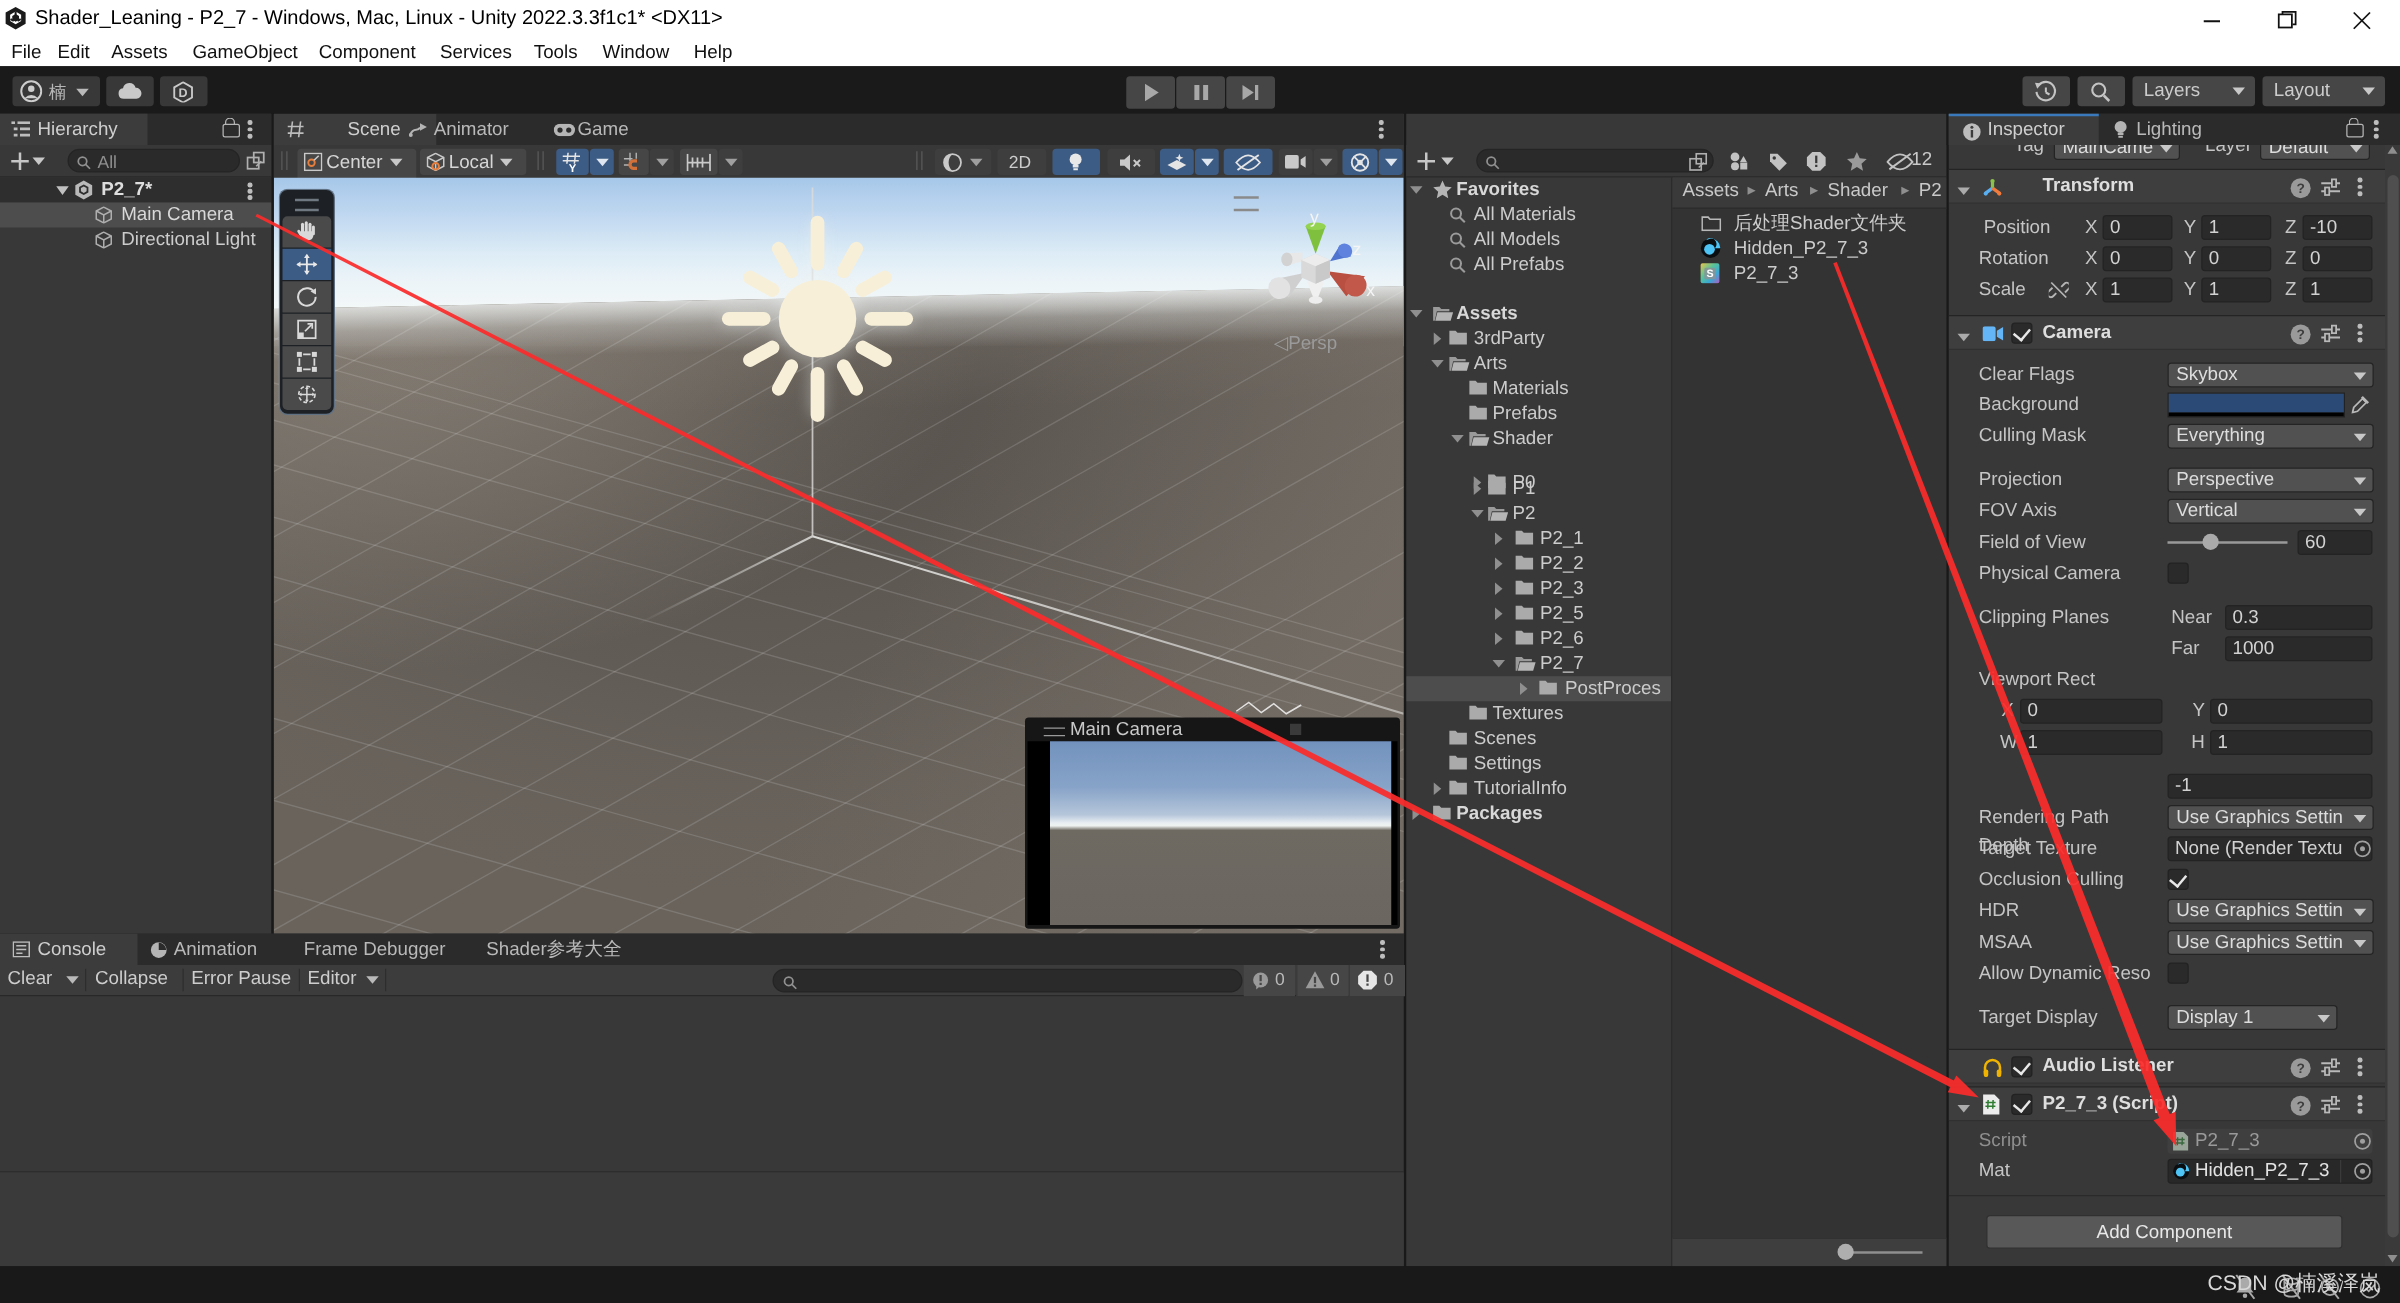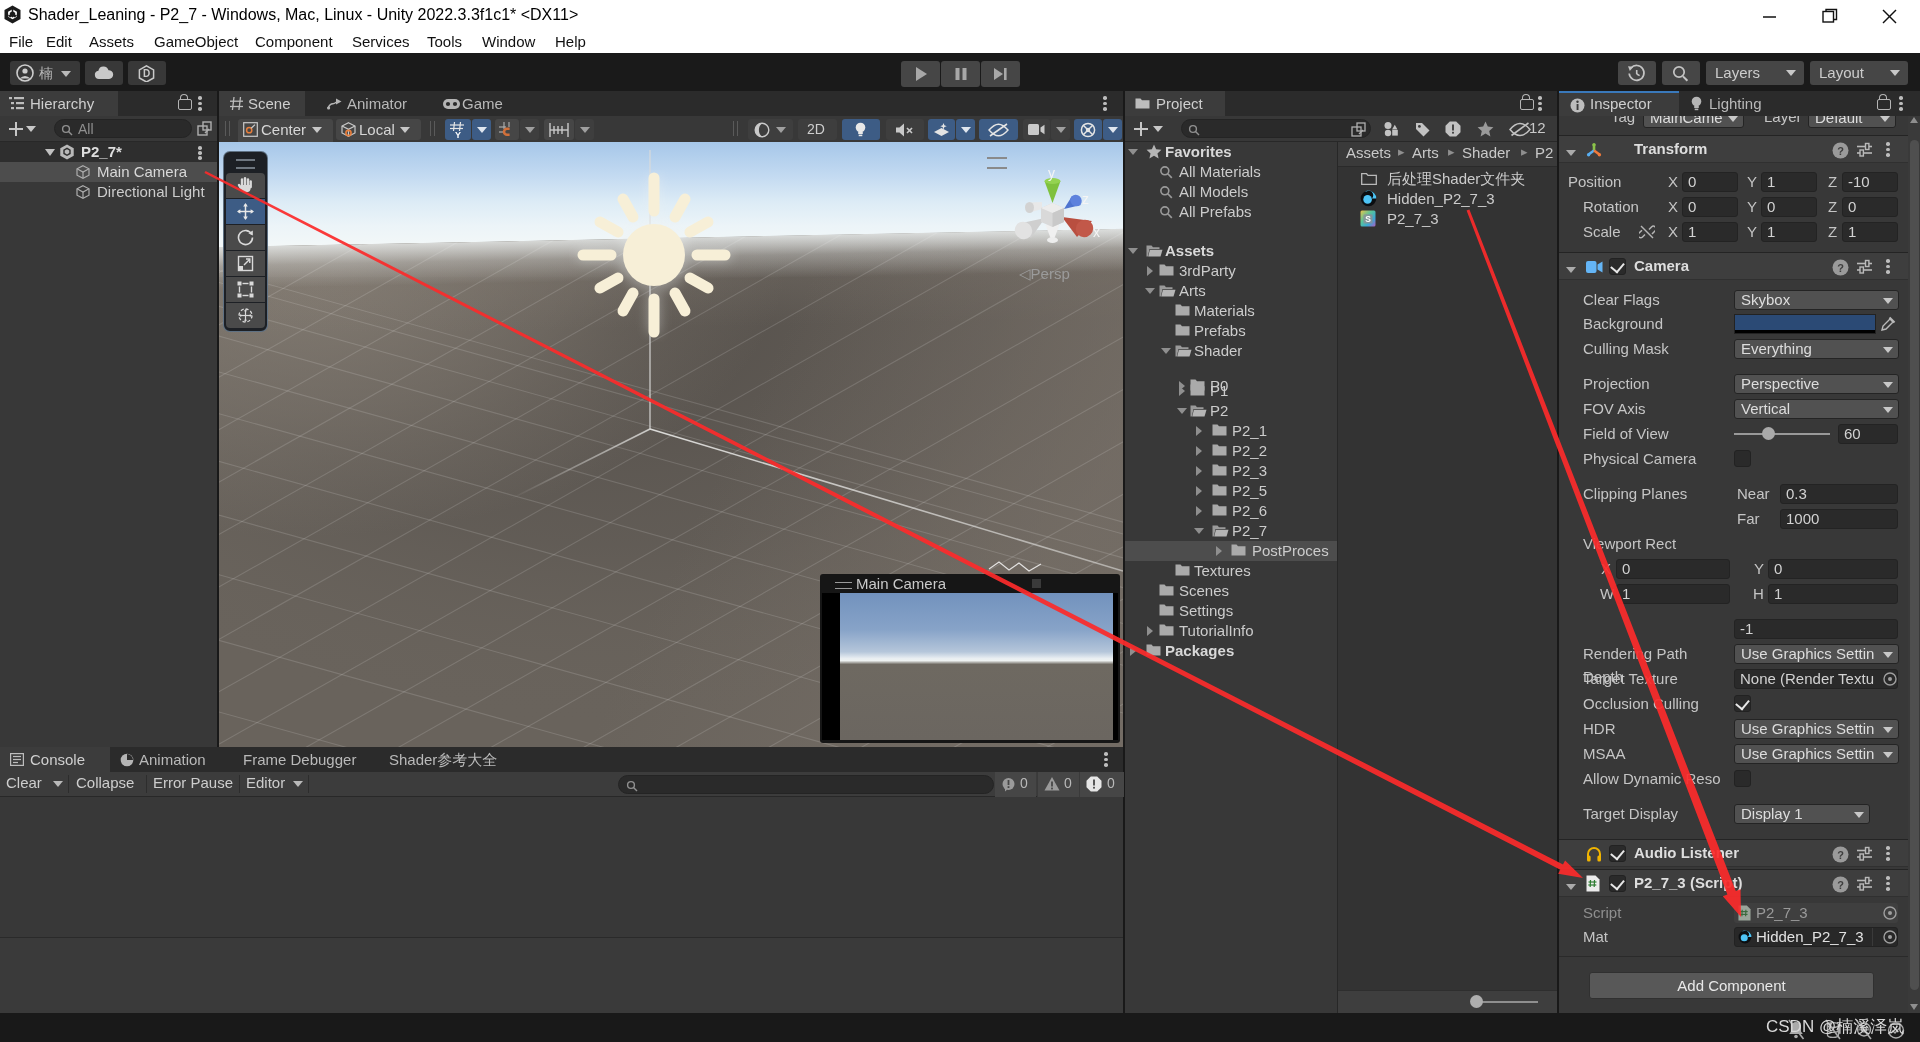--- a/index.html
+++ b/index.html
@@ -210,21 +210,21 @@
       <polygon points="7,0.7 13,3.8 13,10.2 7,13.3 1,10.2 1,3.8" fill="none" stroke="#aeaeae" stroke-width="1.2"></polygon>
       <polyline points="1,3.8 7,7 13,3.8" fill="none" stroke="#aeaeae" stroke-width="1.2"></polyline>
       <line x1="7" y1="7" x2="7" y2="13.3" stroke="#aeaeae" stroke-width="1.2"></line>
     </svg>
     <div class="abs" style="left:97px;">Directional Light</div>
   </div>
 </div>
 
 <div class="panel" id="scene" style="left:219px;top:91px;width:904px;height:656px;overflow:hidden;">
   <div class="tabstrip">
-    <div class="tab" style="left:0;width:86px;">
+    <div class="tab" style="left:0;width:100px;padding-left:30px;">
       <svg class="abs" style="left:11px;top:6px;" width="13" height="13" viewBox="0 0 13 13">
         <g stroke="#bdbdbd" stroke-width="1.3" fill="none">
         <line x1="4" y1="0" x2="2.4" y2="13"></line>
             <line x1="10.5" y1="0" x2="8.9" y2="13"></line>
         <line x1="0" y1="4.2" x2="13" y2="4.2"></line>
             <line x1="0" y1="9.5" x2="13" y2="9.5"></line>
           </g>
       </svg>
       <span style="margin-left:29px;">Scene</span>
     </div>
@@ -691,34 +691,20 @@
           <rect x="7.1" y="10.8" width="1.8" height="1.8" fill="#464646"></rect>
       </svg>
       <div class="abs" style="left:27px;top:3px;font-size:14px;color:#b9b9b9;">0</div>
     </div>
   </div>
   <div class="abs" style="left:0;top:190px;right:0;height:1px;background:#2a2a2a;"></div>
   <div class="abs" style="left:0;top:191px;right:0;bottom:0;background:#3a3a3a;"></div>
 </div>
 
 <div class="panel" id="project" style="left:1125px;top:91px;width:432px;height:922px;">
-  <div class="tabstrip">
-    <div class="tab" style="left:0;width:100px;">
-      <svg class="abs" style="left:10px;top:6px;" width="15" height="12" viewBox="0 0 15 12">
-        <path d="M0.5 1.5 L5.5 1.5 L7 3.2 L14.5 3.2 L14.5 11.5 L0.5 11.5 Z" fill="#bdbdbd"></path>
-      </svg>
-      <span style="margin-left:31px;">Project</span>
-    </div>
-    <div class="lockico" style="left:395px;top:8px;"></div>
-    <div class="dots3" style="left:413px;top:5px;">
-        <b style="top:0;"></b>
-        <b style="top:5.5px;"></b>
-        <b style="top:11px;"></b>
-      </div>
-  </div>
   <div class="ptoolbar">
     <svg class="abs" style="left:8px;top:5px;" width="16" height="16" viewBox="0 0 16 16">
         <line x1="8" y1="1" x2="8" y2="15" stroke="#c6c6c6" stroke-width="2"></line>
         <line x1="1" y1="8" x2="15" y2="8" stroke="#c6c6c6" stroke-width="2"></line>
       </svg>
     <div class="abs" style="left:28px;top:10px;border-left:5px solid transparent;border-right:5px solid transparent;border-top:6px solid #c8c8c8;"></div>
     <div class="srch" style="left:56px;top:3px;width:190px;height:19px;">
       <svg class="abs" style="left:6px;top:3.5px;" width="12" height="12" viewBox="0 0 12 12">
           <circle cx="5" cy="5" r="3.4" fill="none" stroke="#909090" stroke-width="1.4"></circle>
           <line x1="7.5" y1="7.5" x2="11" y2="11" stroke="#909090" stroke-width="1.4"></line>
@@ -1034,21 +1020,21 @@
           </g>
           <rect x="9.5" y="1.5" width="3.4" height="6" fill="#3e3e3e" stroke="#b9b9b9" stroke-width="1.4"></rect>
           <rect x="4" y="8" width="3.4" height="6" fill="#3e3e3e" stroke="#b9b9b9" stroke-width="1.4"></rect>
         </svg>
         <div class="dots3" style="left:327px;top:6px;">
           <b style="top:0;"></b>
           <b style="top:5.5px;"></b>
           <b style="top:11px;"></b>
         </div>
       </div>
-      <div class="lbl" style="left:9px;top:56px;">Position</div>
+      <div class="lbl" style="left:28px;top:56px;">Position</div>
       <div class="lbl" style="left:109px;top:56px;">X</div>
       <div class="fld" style="left:123px;top:56px;width:56px;">0</div>
       <div class="lbl" style="left:188px;top:56px;">Y</div>
       <div class="fld" style="left:202px;top:56px;width:56px;">1</div>
       <div class="lbl" style="left:269px;top:56px;">Z</div>
       <div class="fld" style="left:283px;top:56px;width:56px;">-10</div>
       <div class="lbl" style="left:24px;top:81px;">Rotation</div>
       <div class="lbl" style="left:109px;top:81px;">X</div>
       <div class="fld" style="left:123px;top:81px;width:56px;">0</div>
       <div class="lbl" style="left:188px;top:81px;">Y</div>

